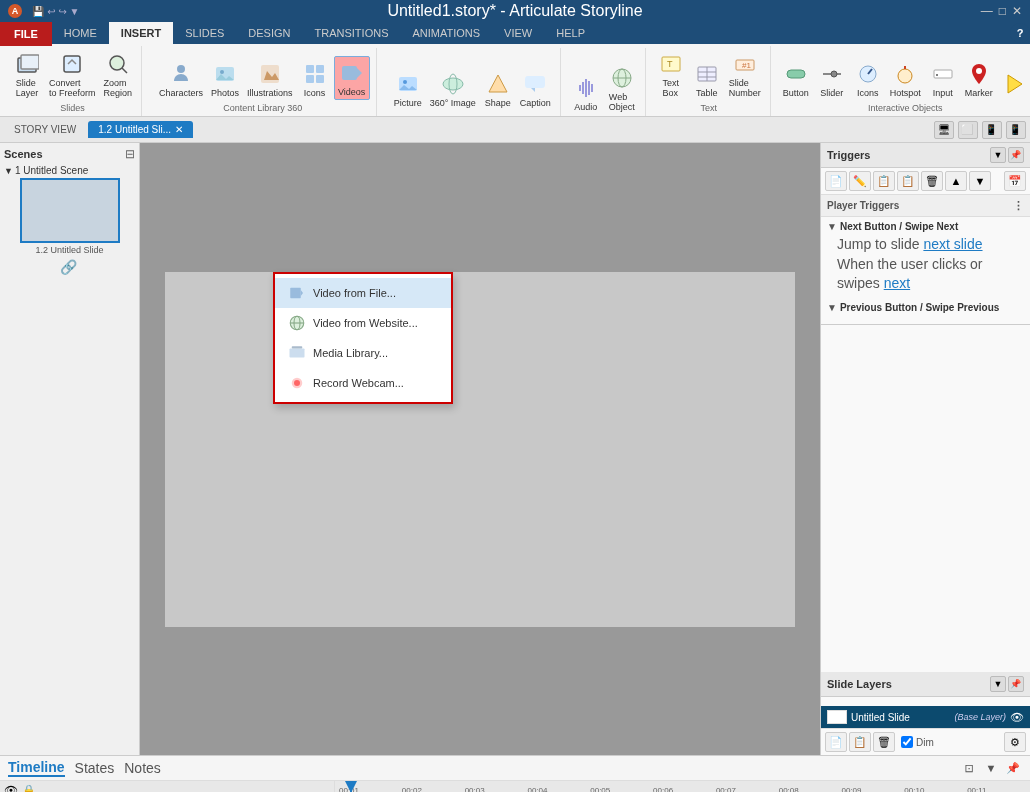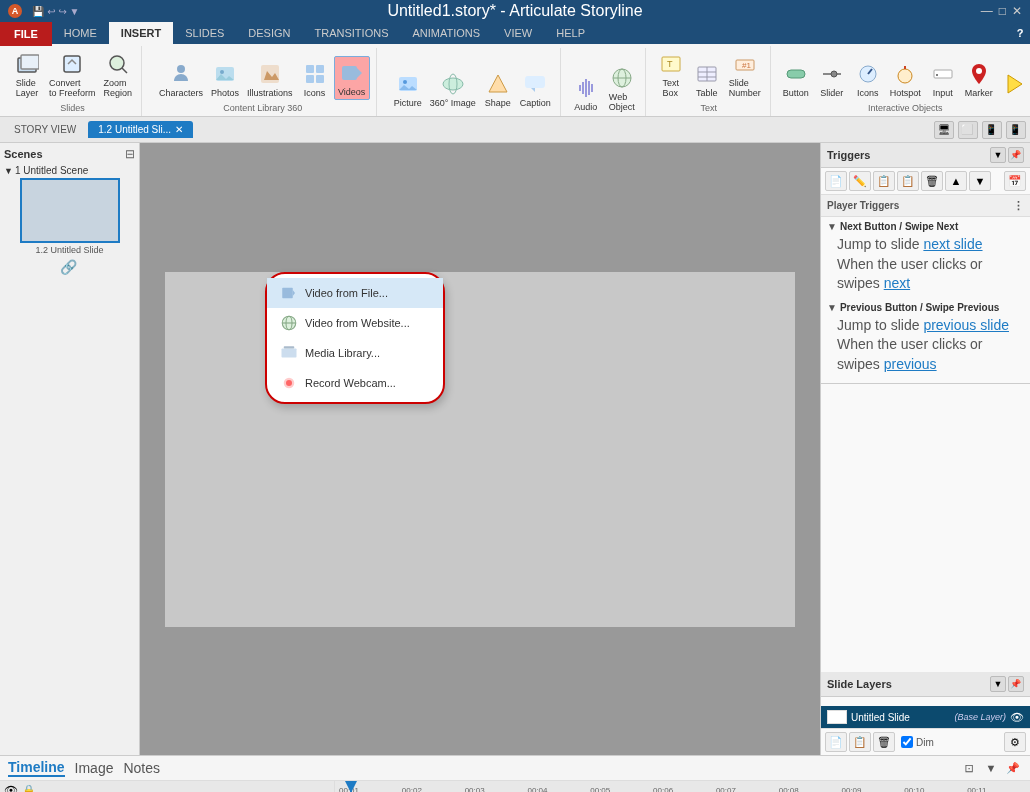--- a/index.html
+++ b/index.html
@@ -439,21 +439,21 @@
       <div class="slide-thumb-label">1.2 Untitled Slide</div>
     </div>
     <div class="scene-link">
       <span class="link-icon">🔗</span>
     </div>
   </div>
 
   <div class="slide-canvas-area">
     <div class="slide-canvas">
 
-      <div class="dropdown-menu" style="position:absolute;top:0;left:100px;border-radius:20px;">
+      <div class="dropdown-menu" style="position:absolute;top:0;left:108px;">
         <div class="dropdown-item highlighted">
           <div class="dropdown-icon">
             <svg width="18" height="18" viewBox="0 0 24 24" fill="none">
                 <rect x="3" y="5" width="14" height="14" rx="1" fill="#99bbdd"></rect>
                 <polygon points="20,12 17,8 17,16" fill="#99bbdd"></polygon>
               </svg>
           </div>
           <span>Video from File...</span>
         </div>
         <div class="dropdown-item">
@@ -524,28 +524,20 @@
         <span>When the user clicks or swipes </span>
         <span class="trigger-link">next</span>
       </div>
     </div>
 
     <div class="trigger-section">
       <div class="trigger-section-title">
         <span class="trigger-arrow">▼</span>
         <span class="trigger-name">Previous Button / Swipe Previous</span>
       </div>
-      <div class="trigger-desc">
-        <span>Jump to slide</span>
-        <span> </span>
-        <span class="trigger-link">previous slide</span>
-        <br>
-        <span>When the user clicks or swipes </span>
-        <span class="trigger-link">previous</span>
-      </div>
     </div>
 
     <div style="flex:1;border-top:1px solid #ccc;margin-top:4px;"></div>
     <div class="panel-header">
       <span class="panel-title">Slide Layers</span>
       <div class="panel-controls">
         <div class="panel-btn">▼</div>
         <div class="panel-btn">📌</div>
       </div>
     </div>
@@ -564,21 +556,21 @@
         <span class="dim-label">Dim</span>
       </div>
       <div class="gear-btn">⚙</div>
     </div>
   </div>
 </div>
 
 <div class="timeline-area">
   <div class="timeline-tabs">
     <span class="timeline-tab active">Timeline</span>
-    <span class="timeline-tab">Image</span>
+    <span class="timeline-tab">States</span>
     <span class="timeline-tab">Notes</span>
     <div class="timeline-controls">
       <div class="tl-ctrl">⊡</div>
       <div class="tl-ctrl">▼</div>
       <div class="tl-ctrl">📌</div>
     </div>
   </div>
   <div class="timeline-main">
 
     <div class="timeline-left">

